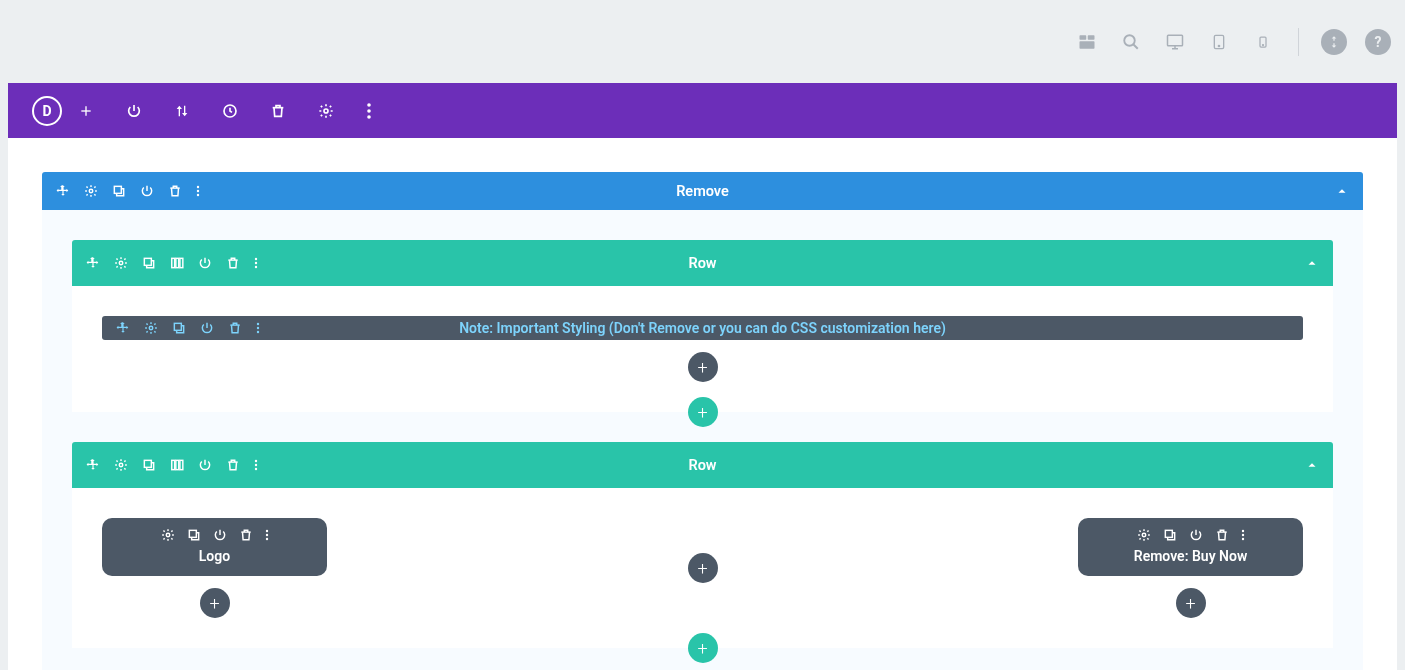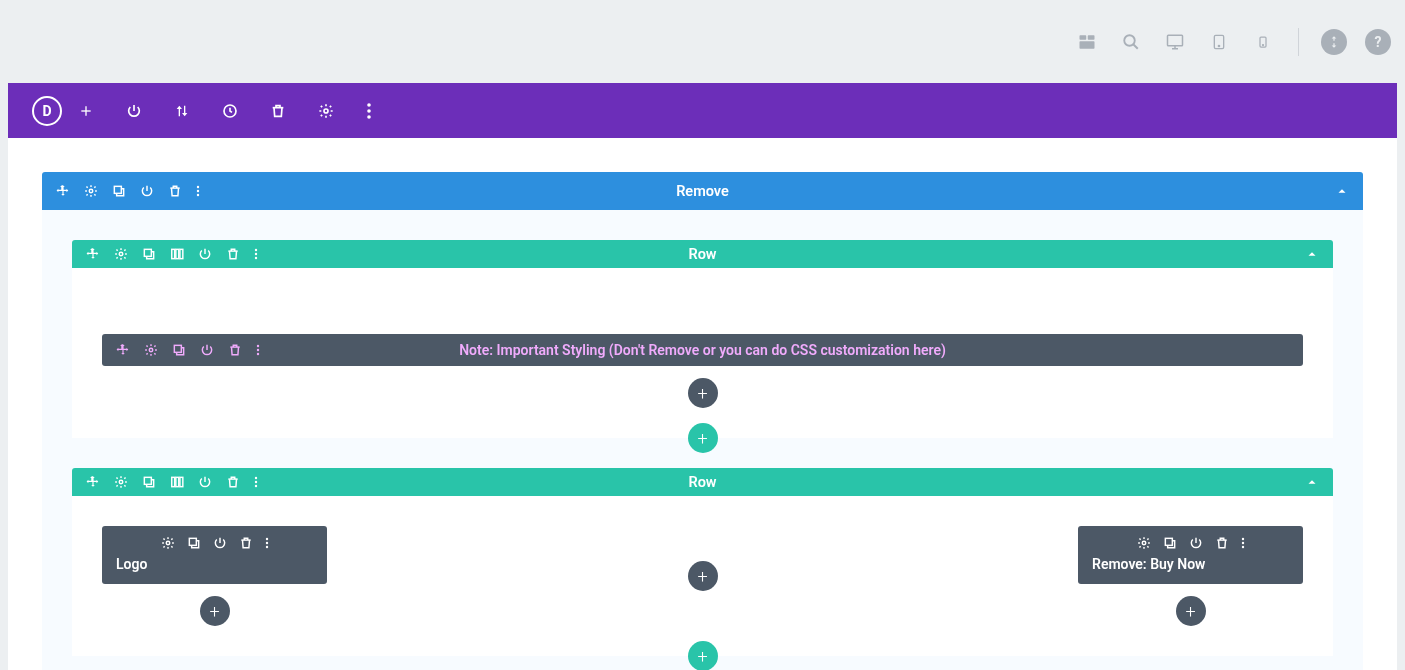--- a/index.html
+++ b/index.html
@@ -14,24 +14,24 @@
 .builder-header .header-icons { display: flex; gap: 32px; align-items: center; }
 .builder-header .hicon { cursor: pointer; display: flex; align-items: center; justify-content: center; color: #fff; }
 .content-area { background: #fff; margin: 0 8px; padding: 34px; min-height: 532px; }
 .section-bar { background: #2d8fde; height: 38px; display: flex; align-items: center; color: #fff; padding: 0 14px; position: relative; border-top-left-radius: 3px; border-top-right-radius: 3px; }
 .section-body { background: #f7fbff; padding: 30px; }
 .bar-icons { display: flex; gap: 14px; align-items: center; }
 .bar-icons .bicon { cursor: pointer; display: flex; align-items: center; justify-content: center; }
 .bar-label { position: absolute; left: 50%; transform: translateX(-50%); font-weight: 600; font-size: 14.5px; }
 .bar-collapse { margin-left: auto; cursor: pointer; }
 .row-wrapper { position: relative; }
-.row-bar { background: #29c4a9; height: 28px; display: flex; align-items: center; color: #fff; padding: 0 14px; position: relative; border-top-left-radius: 3px; border-top-right-radius: 3px; }
+.row-bar { background: #29c4a9; height: 46px; display: flex; align-items: center; color: #fff; padding: 0 14px; position: relative; border-top-left-radius: 3px; border-top-right-radius: 3px; }
 .row-body { background: #fff; padding: 30px; position: relative; }
-.module-bar-full { background: #4c5866; height: 32px; display: flex; align-items: center; color: #f0abfc; padding: 0 14px; position: relative; border-radius: 3px; margin-top: 36px; }
-.module-box { background: #4c5866; color: #fff; border-radius: 3px; padding: 10px 14px 12px; width: 225px; }
+.module-bar-full { background: #4c5866; height: 24px; display: flex; align-items: center; color: #7dd3fc; padding: 0 14px; position: relative; border-radius: 3px; }
+.module-box { background: #4c5866; color: #fff; border-radius: 10px; padding: 10px 14px 12px; width: 225px; text-align: center; }
 .module-box .mod-icons { display: flex; gap: 12px; justify-content: center; margin-bottom: 6px; }
 .module-box .mod-label { font-weight: 600; font-size: 14px; }
 .three-col { display: flex; gap: 20px; }
 .col { flex: 1; display: flex; flex-direction: column; align-items: center; position: relative; }
 .col.right { align-items: flex-end; }
 .col.left { align-items: flex-start; }
 .col.center { align-items: center; justify-content: center; }
 .add-circle { width: 30px; height: 30px; border-radius: 50%; display: flex; align-items: center; justify-content: center; color: #fff; font-size: 18px; cursor: pointer; font-weight: 300; }
 .add-dark { background: #4c5866; }
 .add-green { background: #29c4a9; }

